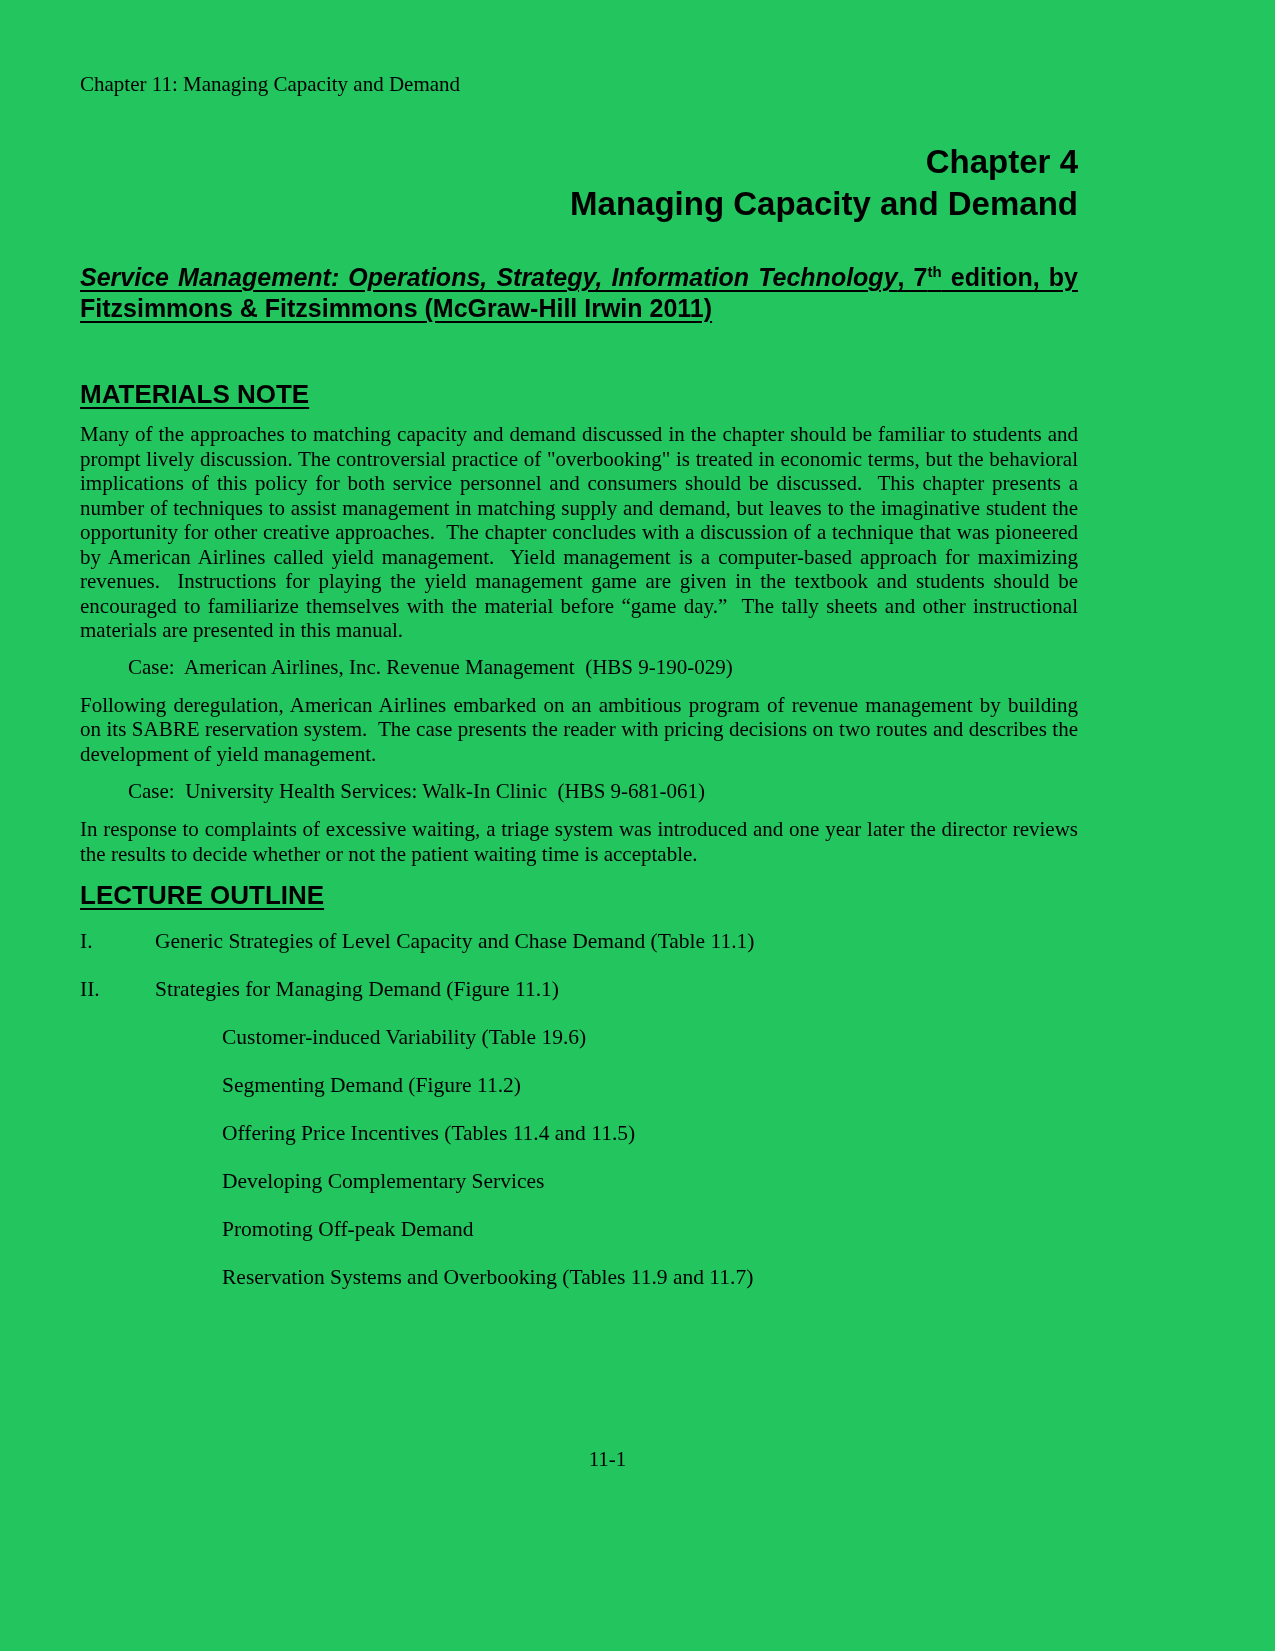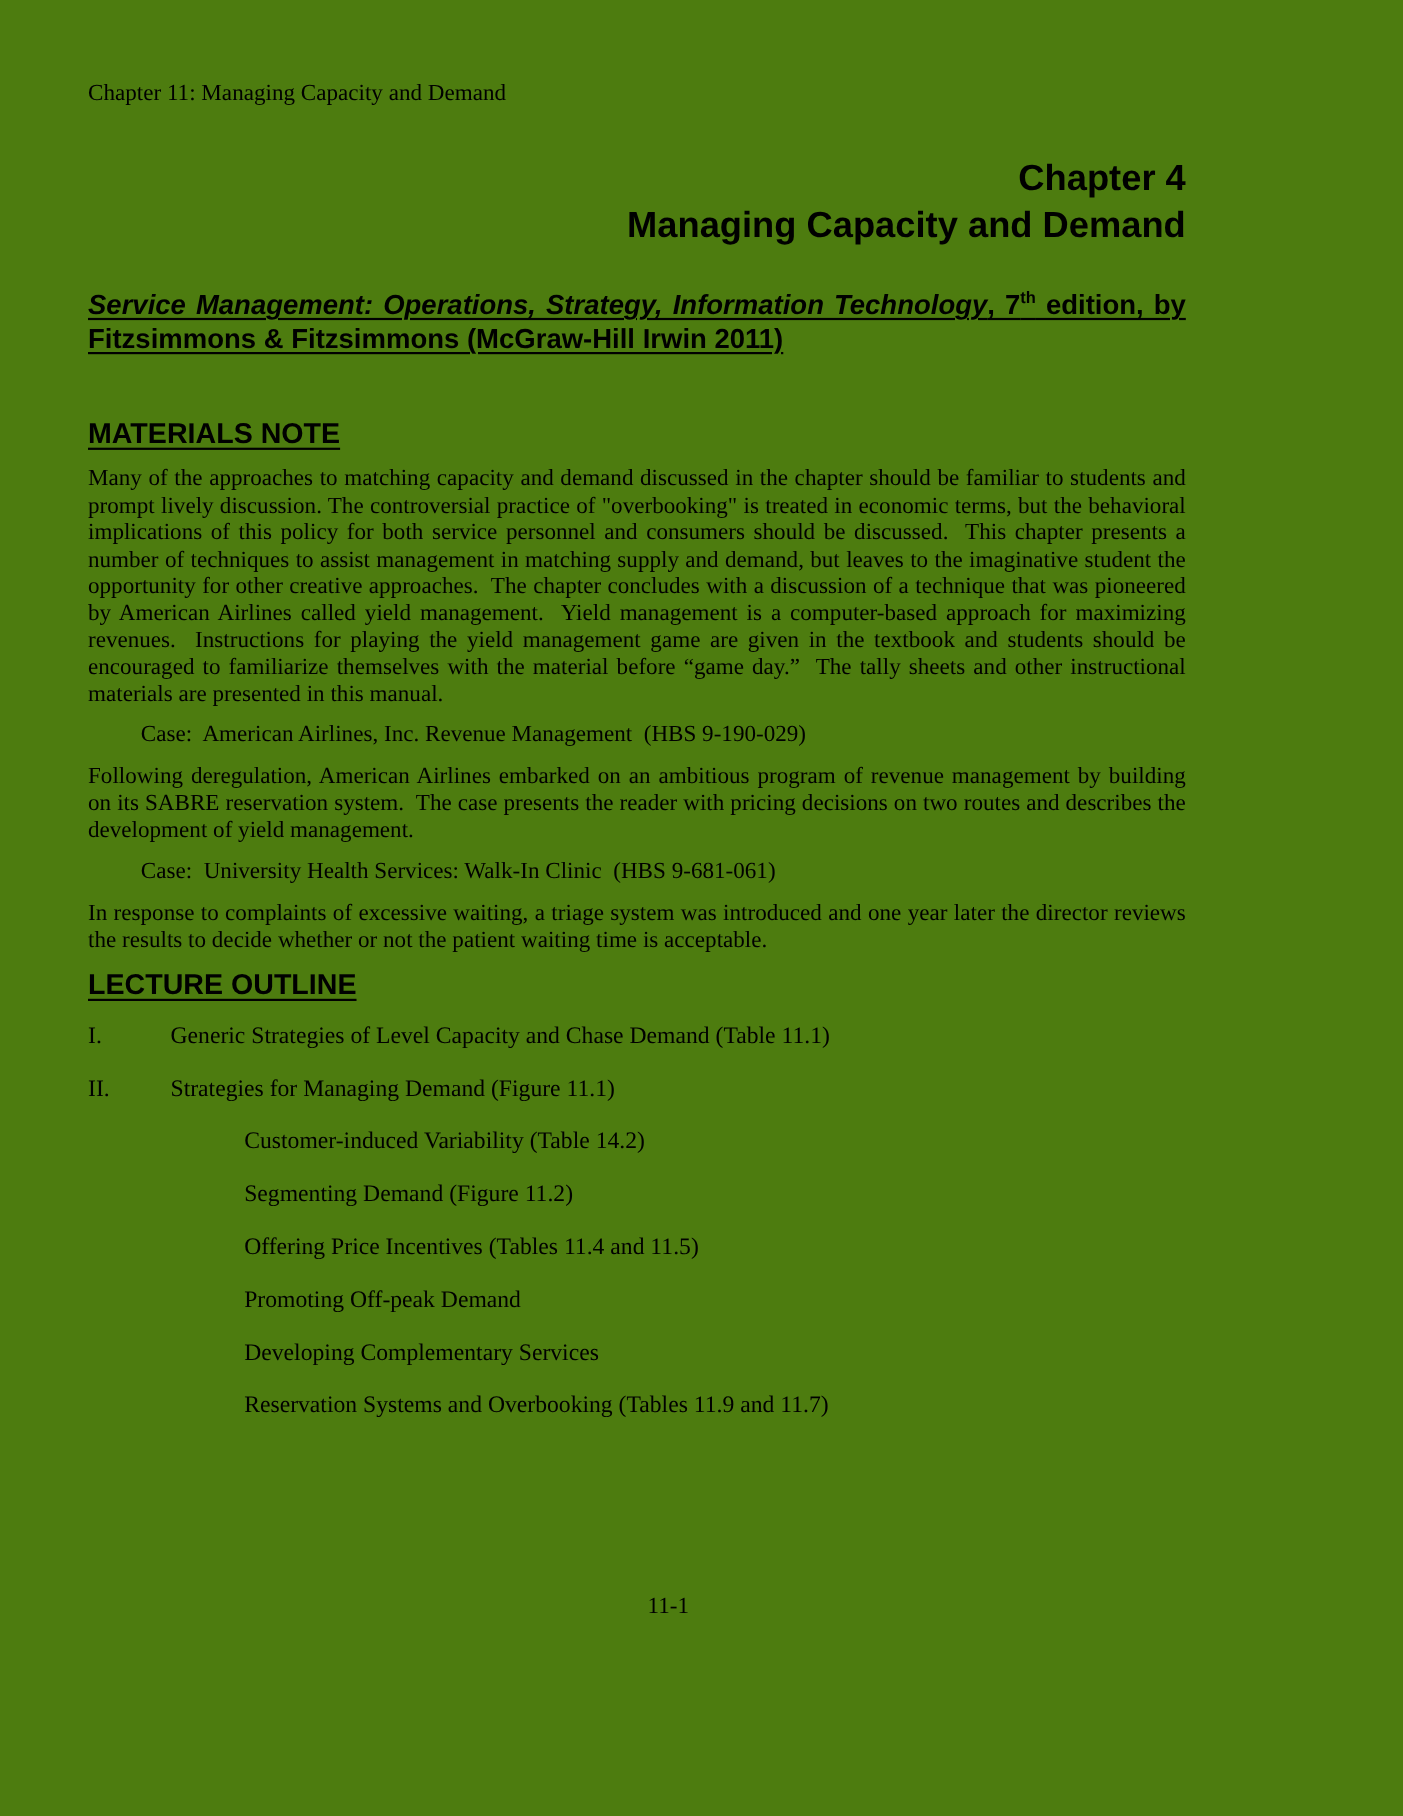--- a/index.html
+++ b/index.html
@@ -2,21 +2,21 @@
 <html><head>
 <meta charset="utf-8">
 <style>
   * { margin: 0; padding: 0; box-sizing: border-box; }
   html, body { background: #e8e8e8; }
   .page {
     position: relative;
     width: 1275px;
     height: 1651px;
     margin: 0 auto;
-    background: #4d7c0f;
+    background: #22c55e;
     color: #000000;
     padding: 72px 197px 0 80px;
     font-family: "Liberation Serif", serif;
     overflow: hidden;
   }
   .doc-header {
     font-size: 21px;
     line-height: 25px;
     margin-bottom: 44px;
   }
@@ -120,23 +120,23 @@
 
   <div class="outline">
     <div class="outline-row">
       <span class="outline-numeral">I.</span>
       <span>Generic Strategies of Level Capacity and Chase Demand (Table 11.1)</span>
     </div>
     <div class="outline-row">
       <span class="outline-numeral">II.</span>
       <span>Strategies for Managing Demand (Figure 11.1)</span>
     </div>
-    <div class="outline-sub">Customer-induced Variability (Table 14.2)</div>
+    <div class="outline-sub">Customer-induced Variability (Table 19.6)</div>
     <div class="outline-sub">Segmenting Demand (Figure 11.2)</div>
     <div class="outline-sub">Offering Price Incentives (Tables 11.4 and 11.5)</div>
+    <div class="outline-sub">Developing Complementary Services</div>
     <div class="outline-sub">Promoting Off-peak Demand</div>
-    <div class="outline-sub">Developing Complementary Services</div>
     <div class="outline-sub">Reservation Systems and Overbooking (Tables 11.9 and 11.7)</div>
   </div>
 
   <div class="page-footer">11-1</div>
 
 </div>
 
 </body></html>

